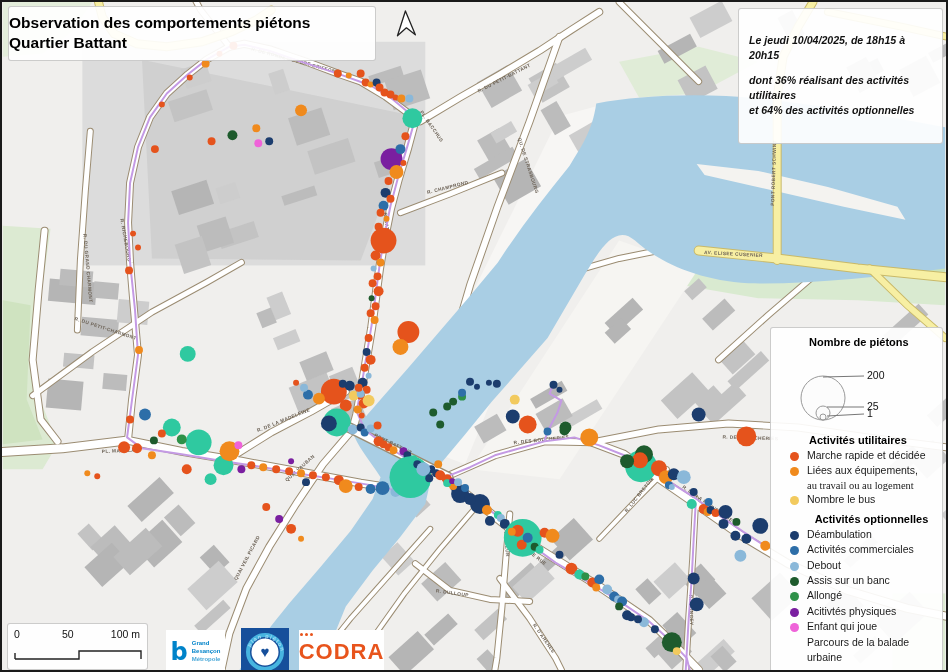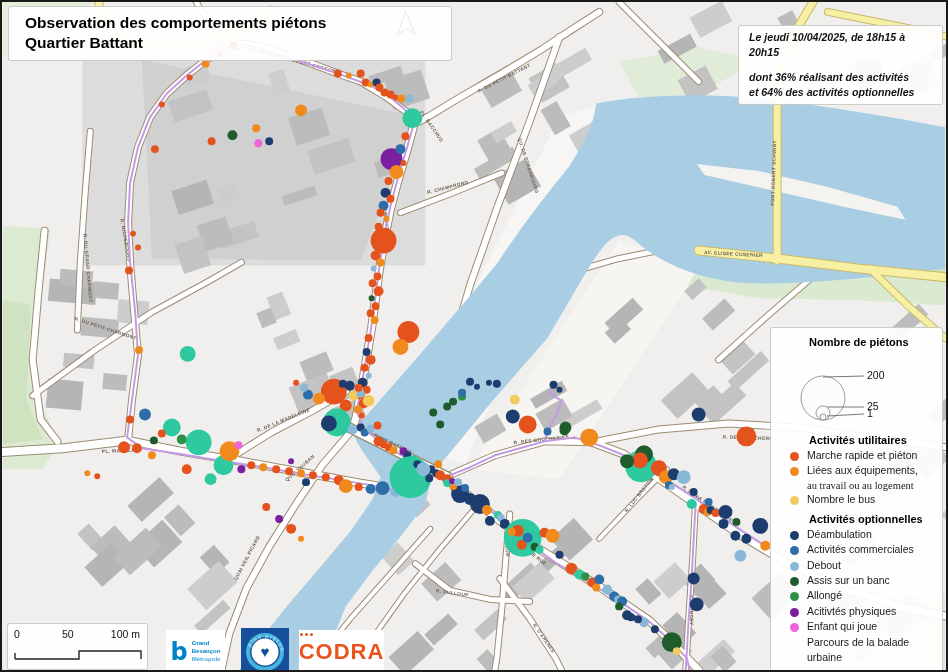--- a/index.html
+++ b/index.html
@@ -1,28 +1,28 @@
 <!DOCTYPE html>
 <html><head>
 <meta charset="utf-8">
 <style>
   html,body{margin:0;padding:0;background:#888;}
   .frame{position:relative;width:948px;height:672px;background:#efeeec;border:2px solid #1a1a1a;
          box-sizing:border-box;overflow:hidden;font-family:"Liberation Sans",sans-serif;}
   #mapsvg{position:absolute;left:0;top:0;width:100%;height:100%;}
   .panel{position:absolute;background:rgba(255,255,255,.92);border:1px solid rgba(110,110,110,.35);
          border-radius:3px;box-sizing:border-box;}
-  .title-box{left:6px;top:4px;width:444px;padding:6px 16px;}
+  .title-box{left:6px;top:4px;width:368px;padding:6px 0;}
   .title-box h1{margin:0;font-size:15.5px;line-height:1.32;color:#000;font-weight:bold;}
-  .info-box{left:736px;top:23px;width:205px;padding:4px 10px;font-size:10.6px;font-weight:bold;
+  .info-box{left:736px;top:6px;width:205px;padding:24px 10px;font-size:10.6px;font-weight:bold;
             font-style:italic;color:#111;line-height:1.45;}
   .info-box .gap{height:9px;}
   .legend{left:768px;top:325px;width:173px;padding:8px 8px 6px 10px;font-size:10.5px;color:#1a1a1a;}
   .legend h2{margin:0 0 2px 0;font-size:11px;font-weight:bold;color:#000;padding-left:28px;}
-  .legend h2.mt{margin-top:5px;}
+  .legend h2.mt{margin-top:5px;text-align:center;}
   .leg-item{display:flex;align-items:flex-start;line-height:15.4px;}
   .leg-swatch{flex:0 0 26px;display:flex;justify-content:center;padding-top:4px;}
   .leg-dot{width:9px;height:9px;border-radius:50%;}
   .leg-label{flex:1;}
   .leg-sub{padding-left:26px;line-height:13.5px;font-family:Liberation Serif, serif;}
   .scalebar{left:5px;top:621px;width:141px;height:47px;padding:4px 6px 2px 6px;}
   .scale-nums{position:relative;height:15px;font-size:10.5px;color:#111;}
   .scale-nums span{position:absolute;top:0;}
   .sn0{left:0;} .sn50{left:48px;} .sn100{right:1px;}
   .logo-box{position:absolute;background:#fff;display:flex;align-items:center;justify-content:center;}
@@ -495,20 +495,21 @@
     <h1>
       <span>Observation des comportements piétons</span><br>
       <span>Quartier Battant</span>
     </h1>
   </div>
 
   <div class="panel info-box">
     <div>Le jeudi 10/04/2025, de 18h15 à 20h15</div>
     <div class="gap"></div>
     <div>dont 36% réalisant des activités</div>
+    <div>utilitaires</div>
     <div>et 64% des activités optionnelles</div>
   </div>
 
   <div class="panel legend" id="legend">
     <h2>Nombre de piétons</h2>
     <svg id="sizesvg" width="150" height="82">
         <circle cx="42" cy="48" r="22" fill="rgba(250,250,250,.6)" stroke="#9a9a9a" stroke-width="1"></circle>
         <circle cx="42" cy="63" r="7" fill="rgba(250,250,250,.6)" stroke="#9a9a9a" stroke-width="1"></circle>
         <circle cx="42" cy="67" r="3" fill="rgba(250,250,250,.6)" stroke="#9a9a9a" stroke-width="1"></circle>
         <line x1="42" y1="27" x2="83" y2="26" stroke="#777" stroke-width="1"></line>
@@ -517,21 +518,21 @@
         <text x="86" y="60" font-size="10.5" fill="#111">25</text>
         <line x1="46" y1="66" x2="83" y2="64" stroke="#777" stroke-width="1"></line>
         <text x="86" y="67" font-size="10.5" fill="#111">1</text>
       </svg>
     <h2>Activités utilitaires</h2>
     <div id="leg-util">
         <div class="leg-item">
           <span class="leg-swatch">
             <span class="leg-dot" style="background: rgb(229, 83, 28);"></span>
           </span>
-          <span class="leg-label">Marche rapide et piéton</span>
+          <span class="leg-label">Marche rapide et décidée</span>
         </div>
         <div class="leg-item">
           <span class="leg-swatch">
             <span class="leg-dot" style="background: rgb(240, 138, 29);"></span>
           </span>
           <span class="leg-label">Liées aux équipements,</span>
         </div>
         <div class="leg-sub">au travail ou au logement</div>
         <div class="leg-item">
           <span class="leg-swatch">

